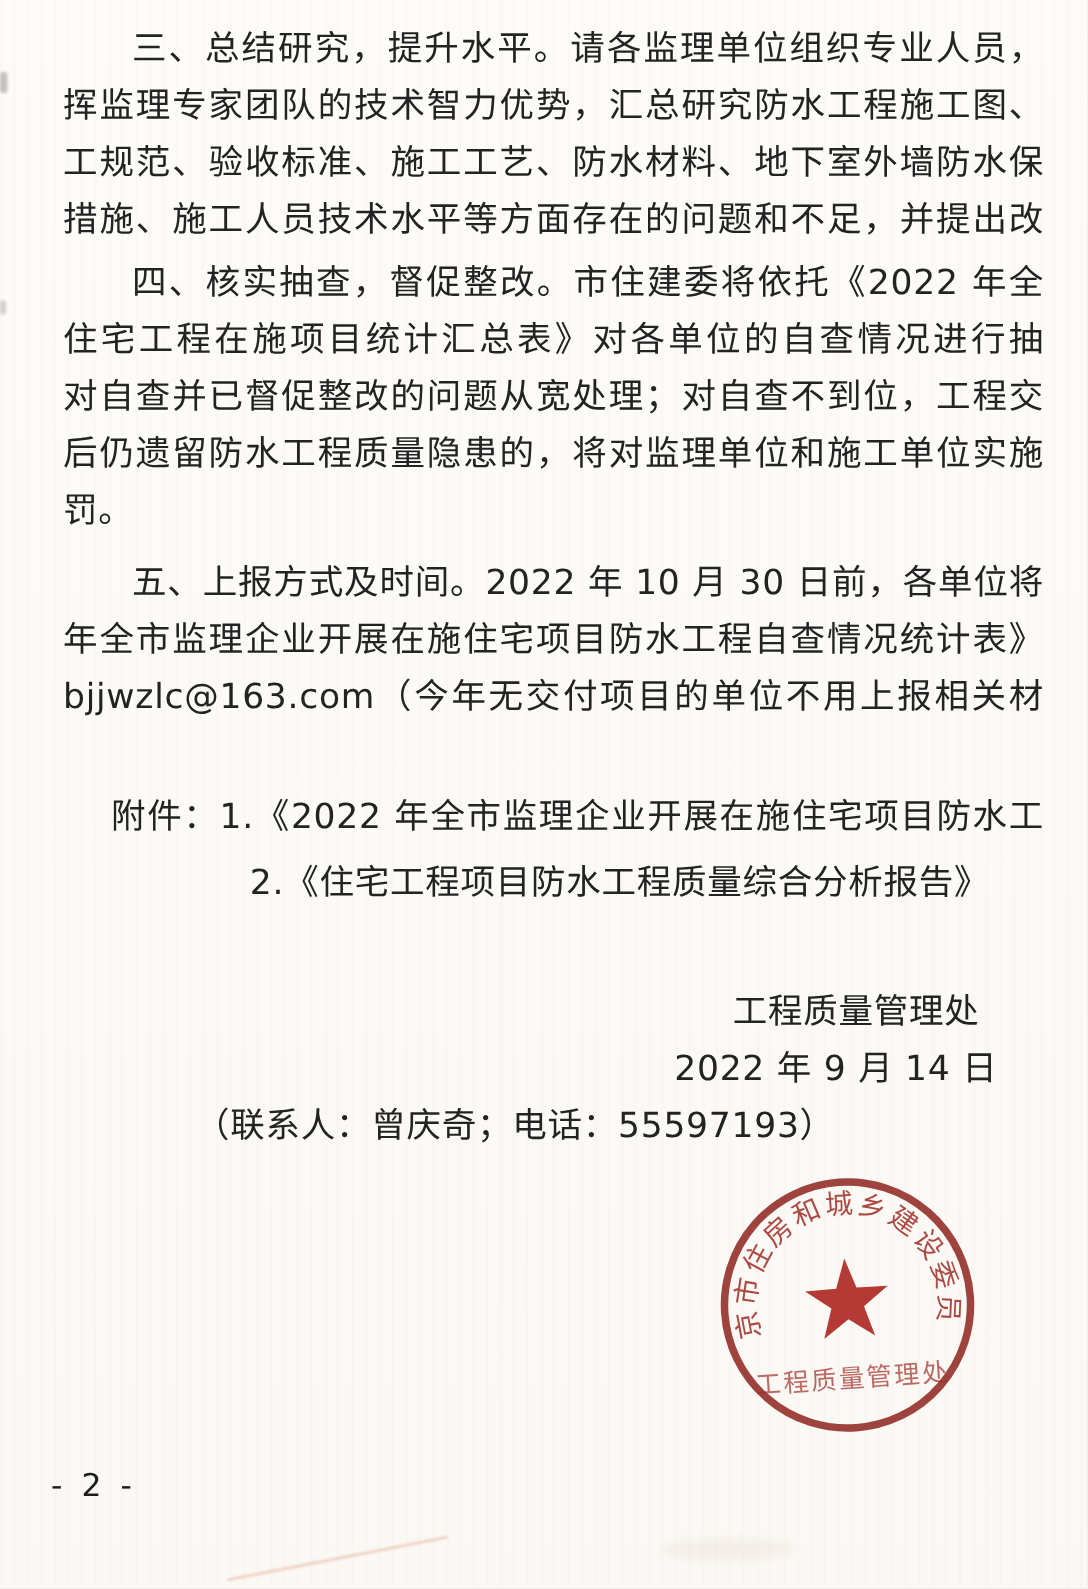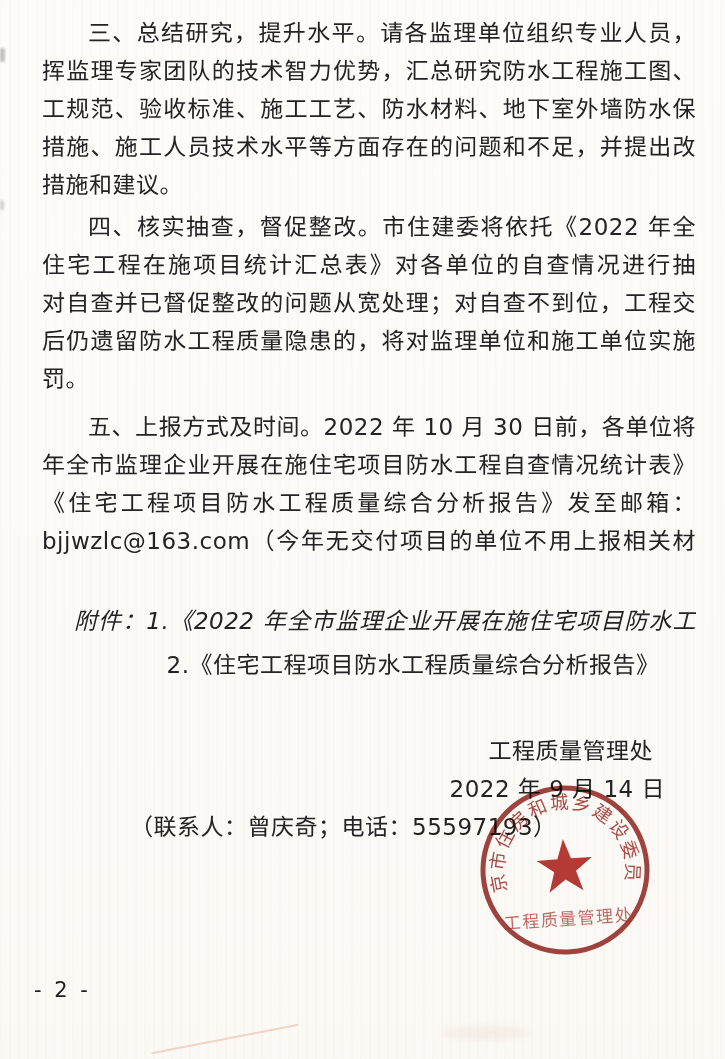--- a/index.html
+++ b/index.html
@@ -33,21 +33,21 @@
     text-align:justify;
     text-align-last:justify;
     text-justify:inter-character;
     overflow:hidden; height:38px;
   }
   .indent2{ text-indent:46px; }
   .para2{ margin-top:4px; }
   .para3{ margin-top:10px; }
   .closing{ margin-top:4px; text-indent:46px; }
   .attach{ margin-top:42px; }
-  .attach .l1{ text-indent:32px;font-style:italic; }
+  .attach .l1{ text-indent:32px; }
   .attach .l2{ padding-left:98px; }
   .attach .l3{ padding-left:88px; margin-top:6px;text-align:center; }
   .sig-dept{ margin-top:48px; text-align:right; padding-right:43px; }
   .sig-date{ text-align:right; padding-right:31px; }
   .contact{ padding-left:88px; }
   .page-number{
     position:absolute; left:34px; top:978px;
     font-size:21px; letter-spacing:3px; color:#1d1d1d;
   }
   .seal{
@@ -69,35 +69,33 @@
 
 <div class="page">
 
   <div class="doc-body">
 
     <div class="para1">
       <div class="line jl indent2">三、总结研究，提升水平。请各监理单位组织专业人员，发</div>
       <div class="line jl">挥监理专家团队的技术智力优势，汇总研究防水工程施工图、施</div>
       <div class="line jl">工规范、验收标准、施工工艺、防水材料、地下室外墙防水保护</div>
       <div class="line jl">措施、施工人员技术水平等方面存在的问题和不足，并提出改进</div>
-      <div class="line">措施和建议。</div>
     </div>
 
     <div class="para2">
       <div class="line jl indent2">四、核实抽查，督促整改。市住建委将依托《2022 年全市</div>
       <div class="line jl">住宅工程在施项目统计汇总表》对各单位的自查情况进行抽查，</div>
       <div class="line jl">对自查并已督促整改的问题从宽处理；对自查不到位，工程交付</div>
       <div class="line jl">后仍遗留防水工程质量隐患的，将对监理单位和施工单位实施处</div>
       <div class="line">罚。</div>
     </div>
 
     <div class="para3">
       <div class="line jl indent2">五、上报方式及时间。2022 年 10 月 30 日前，各单位将《2022</div>
       <div class="line jl">年全市监理企业开展在施住宅项目防水工程自查情况统计表》和</div>
-      <div class="line jl">《住宅工程项目防水工程质量综合分析报告》发至邮箱：</div>
       <div class="line jl">bjjwzlc@163.com（今年无交付项目的单位不用上报相关材料）。</div>
     </div>
 
 
     <div class="attach">
       <div class="line jl l1">附件：1.《2022 年全市监理企业开展在施住宅项目防水工</div>
       <div class="line l3">2.《住宅工程项目防水工程质量综合分析报告》</div>
     </div>
 
     <div class="line sig-dept">工程质量管理处</div>

